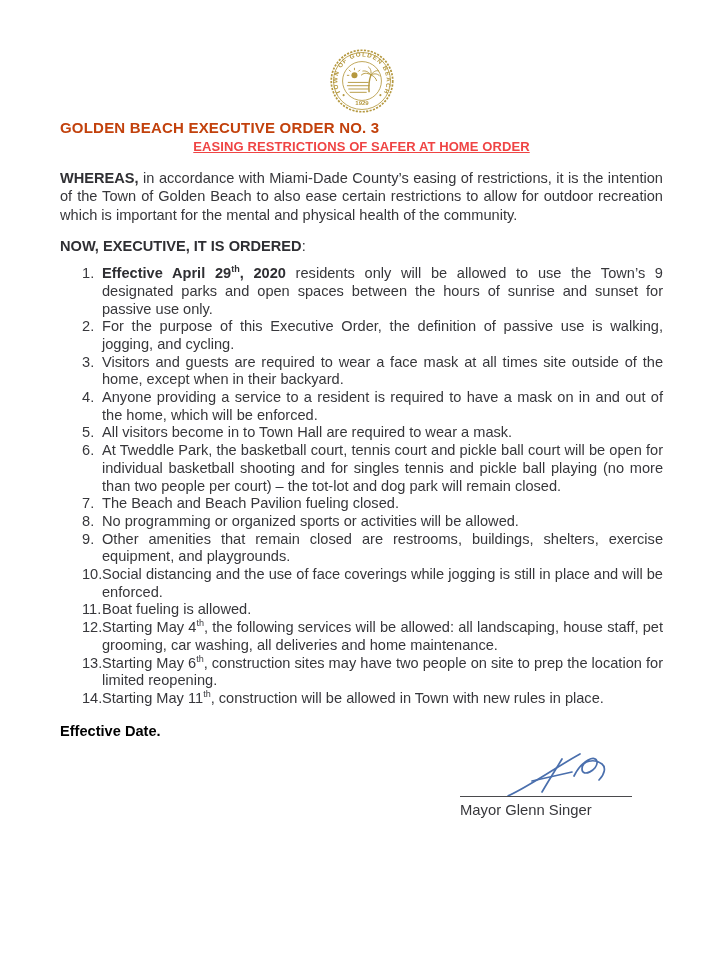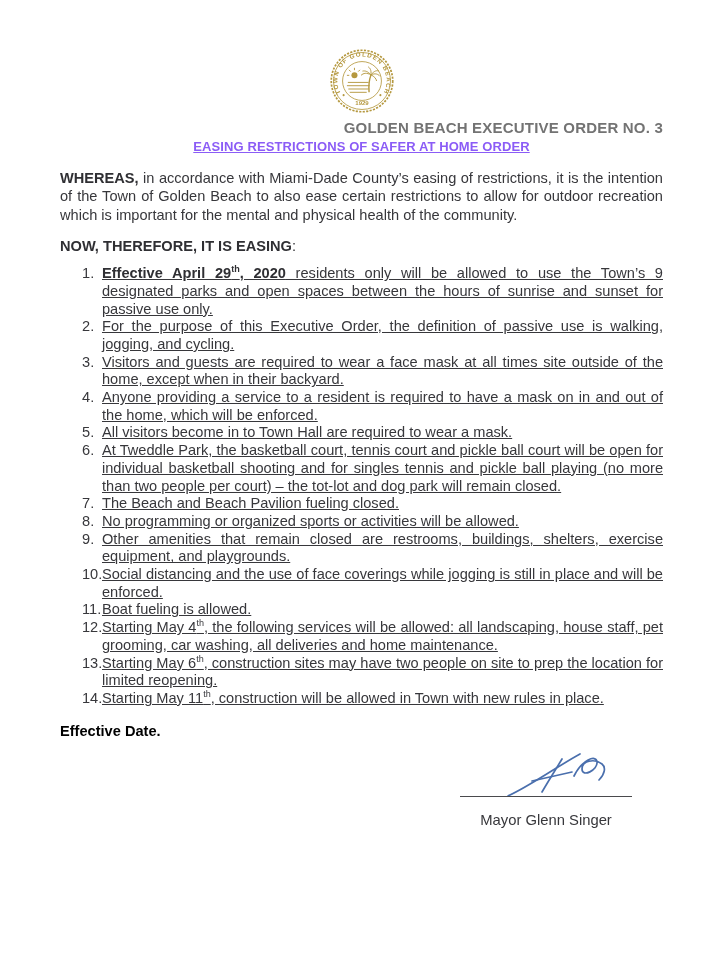--- a/index.html
+++ b/index.html
@@ -10,55 +10,55 @@
   html,body{margin:0;padding:0;}
   body{
     width:720px;height:960px;background:#ffffff;
     font-family:"Liberation Sans","DejaVu Sans",sans-serif;
     color:var(--text);
     -webkit-font-smoothing:antialiased;
   }
   .page{padding:48px 57px 0 60px;box-sizing:border-box;width:720px;height:960px;overflow:hidden;}
   .seal{display:block;margin:0 auto;width:68px;height:66px;}
   .title{
-    margin-top:5px;text-align:right;font-weight:bold;
-    font-size:15px;line-height:18px;color:#737373;letter-spacing:.2px;
+    margin-top:5px;text-align:left;font-weight:bold;
+    font-size:15px;line-height:18px;color:#c2410c;letter-spacing:.2px;
   }
   .subtitle{
     margin-top:2px;text-align:center;font-weight:bold;
-    font-size:13px;line-height:16px;color:#8b5cf6;
+    font-size:13px;line-height:16px;color:#ef4444;
     text-decoration:underline;letter-spacing:.1px;
   }
   p.para{
     margin:14px 0 0 0;font-size:14.6px;line-height:18.4px;
     text-align:justify;
   }
   p.clause{margin-top:13px;}
   p.heading{font-weight:bold;margin-top:14px;color:#000000;}
   b{color:#2f2f33;}
   sup{font-size:.62em;line-height:0;}
   ol.order-list{
     list-style:none;counter-reset:item;
-    margin:9.5px 0 0 22px;padding:0;text-decoration:underline;
+    margin:9.5px 0 0 22px;padding:0;
   }
   ol.order-list li{
     counter-increment:item;position:relative;padding-left:20px;
     font-size:14.6px;line-height:17.7px;text-align:justify;
   }
   ol.order-list li::before{
     content:counter(item) ".";
     position:absolute;left:0;top:0;
   }
   .sig-block{
     margin-top:10px;display:flex;flex-direction:column;align-items:flex-end;
     padding-right:31px;
   }
   .sig-ink{width:122px;height:50px;margin-right:8px;margin-bottom:-4px;}
   .sig-line{width:172px;border-top:1.4px solid #4a4a4d;height:0;}
-  .sig-name{width:172px;text-align:center;font-size:14.8px;line-height:18px;margin-top:14px;}
+  .sig-name{width:172px;text-align:left;font-size:14.8px;line-height:18px;margin-top:4px;}
 </style>
 </head>
 <body>
 
 <div class="page">
 
   <svg class="seal" viewBox="0 0 70 70" aria-hidden="true">
     <g fill="none" stroke="var(--gold)">
       <circle cx="35" cy="35" r="32.6" stroke-width="1.8" stroke-dasharray="2.3 1.4"></circle>
       <circle cx="35" cy="35" r="30.2" stroke-width="0.9"></circle>
@@ -80,21 +80,21 @@
       <path d="M20 36.5 h22 M19 40 h24 M20.5 43.5 h21 M22 47 h18"></path>
       <path d="M42.5 47 C42 41 42.5 34 44.5 28.5" stroke-width="1.5"></path>
       <path d="M44.5 28.5 C40 26 36.5 26.5 34 29 M44.5 28.5 C41 24.5 38 24 35.5 24.5 M44.5 28.5 C45 23.5 43.5 21 41.5 20 M44.5 28.5 C48 24 51 23.5 53 24.5 M44.5 28.5 C49 26.5 52 27.5 54 30 M44.5 28.5 C48 30 50 32.5 50.5 35"></path>
     </g>
   </svg>
 
   <div class="title">GOLDEN BEACH EXECUTIVE ORDER NO. 3</div>
   <div class="subtitle">EASING RESTRICTIONS OF SAFER AT HOME ORDER</div>
 
   <p class="para"><b>WHEREAS,</b> in accordance with Miami-Dade County’s easing of restrictions, it is the intention of the Town of Golden Beach to also ease certain restrictions to allow for outdoor recreation which is important for the mental and physical health of the community.</p>
-  <p class="para clause"><b>NOW, THEREFORE, IT IS EASING</b>:</p>
+  <p class="para clause"><b>NOW, EXECUTIVE, IT IS ORDERED</b>:</p>
 
   <ol class="order-list">
       <li><b>Effective April 29<sup>th</sup>, 2020</b> residents only will be allowed to use the Town’s 9 designated parks and open spaces between the hours of sunrise and sunset for passive use only.</li>
       <li>For the purpose of this Executive Order, the definition of passive use is walking, jogging, and cycling.</li>
       <li>Visitors and guests are required to wear a face mask at all times site outside of the home, except when in their backyard.</li>
       <li>Anyone providing a service to a resident is required to have a mask on in and out of the home, which will be enforced.</li>
       <li>All visitors become in to Town Hall are required to wear a mask.</li>
       <li>At Tweddle Park, the basketball court, tennis court and pickle ball court will be open for individual basketball shooting and for singles tennis and pickle ball playing (no more than two people per court) – the tot-lot and dog park will remain closed.</li>
       <li>The Beach and Beach Pavilion fueling closed.</li>
       <li>No programming or organized sports or activities will be allowed.</li>

